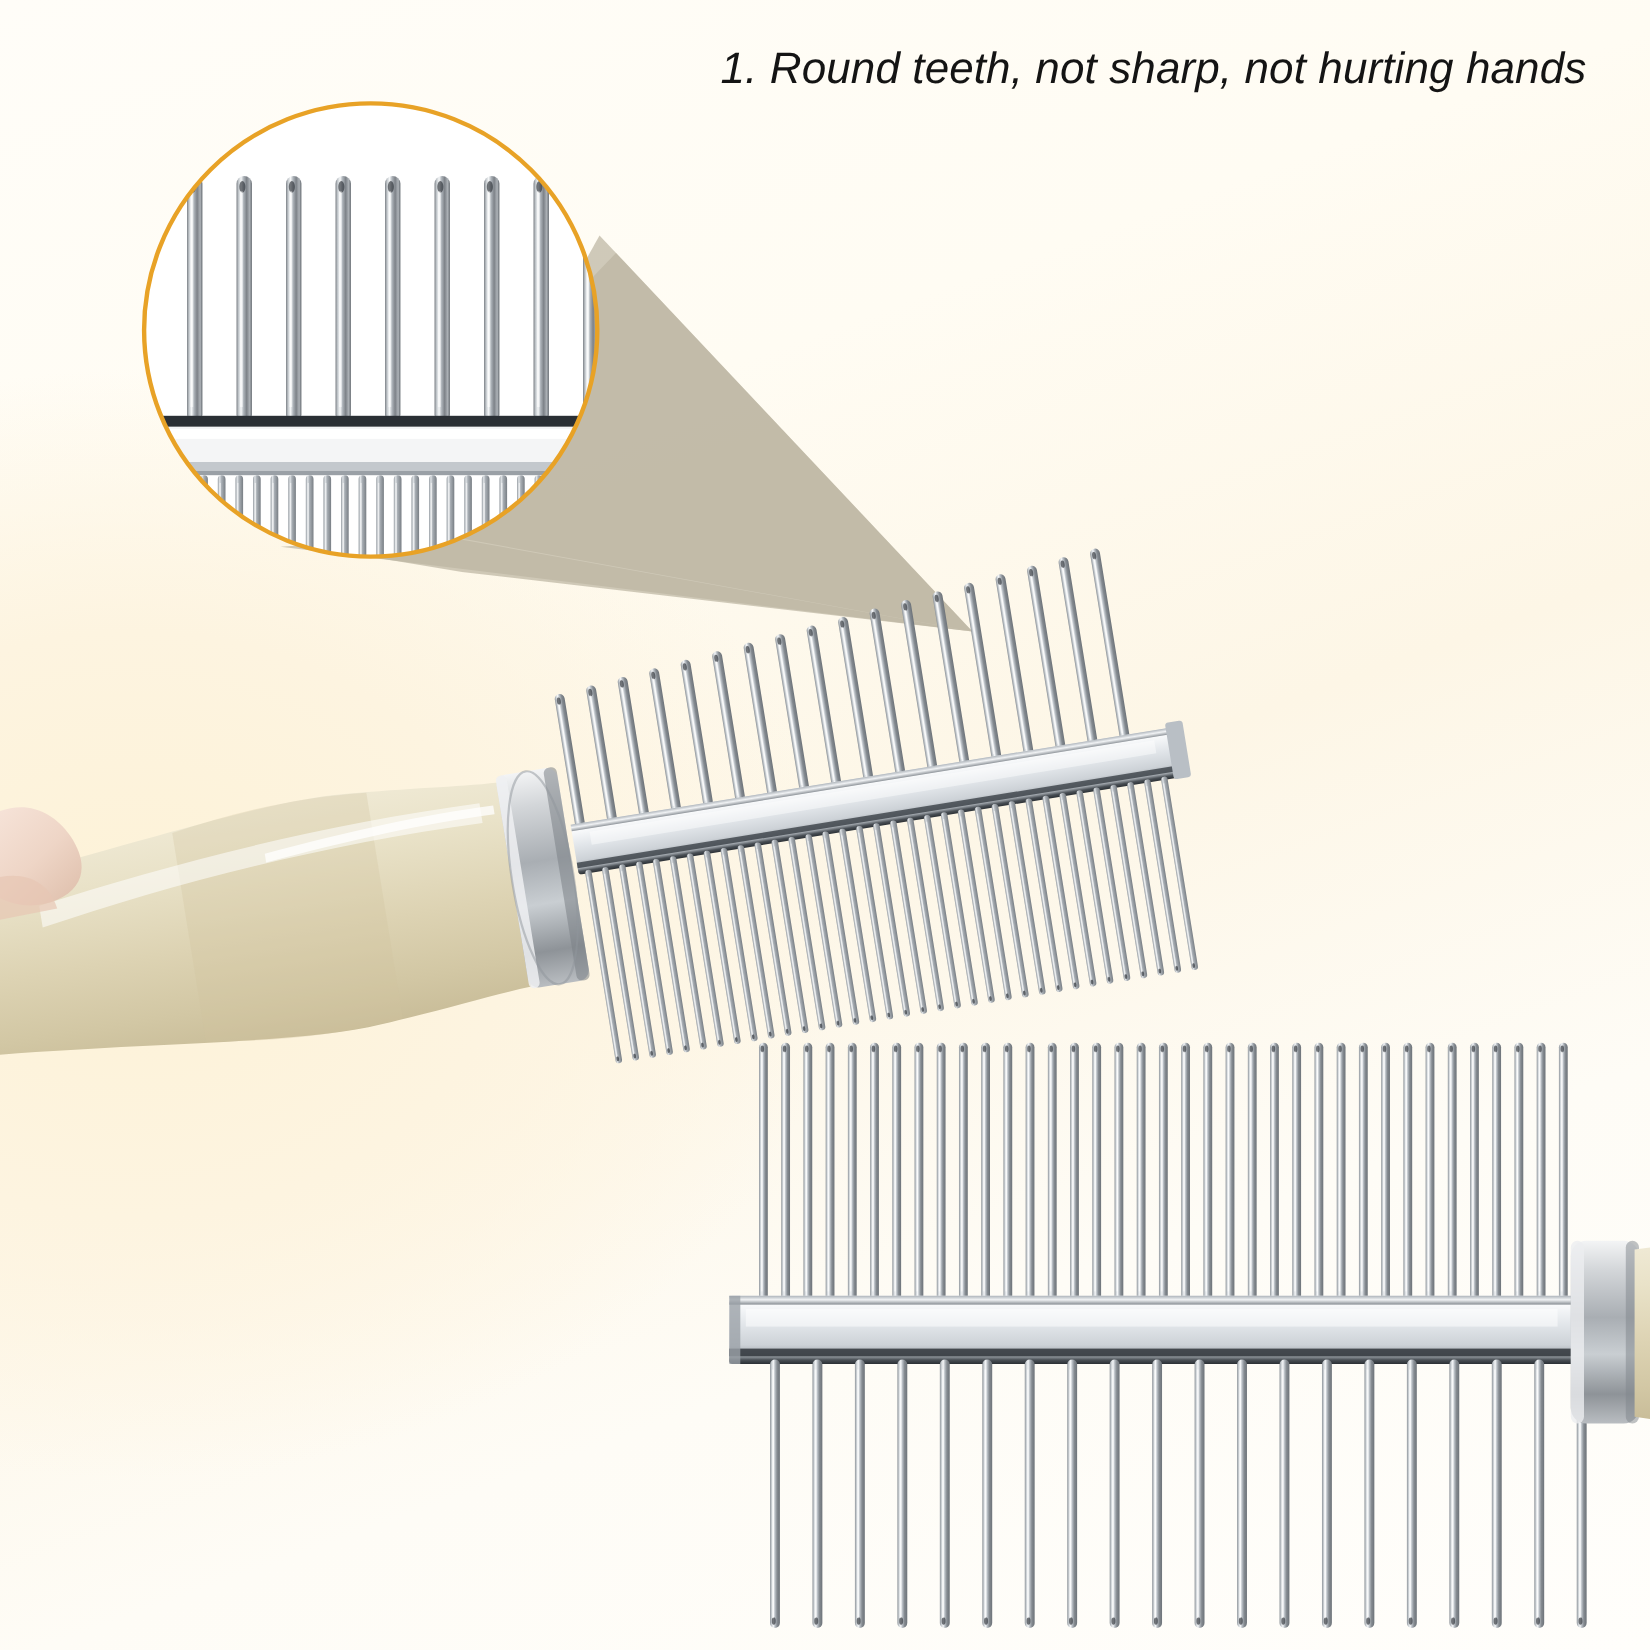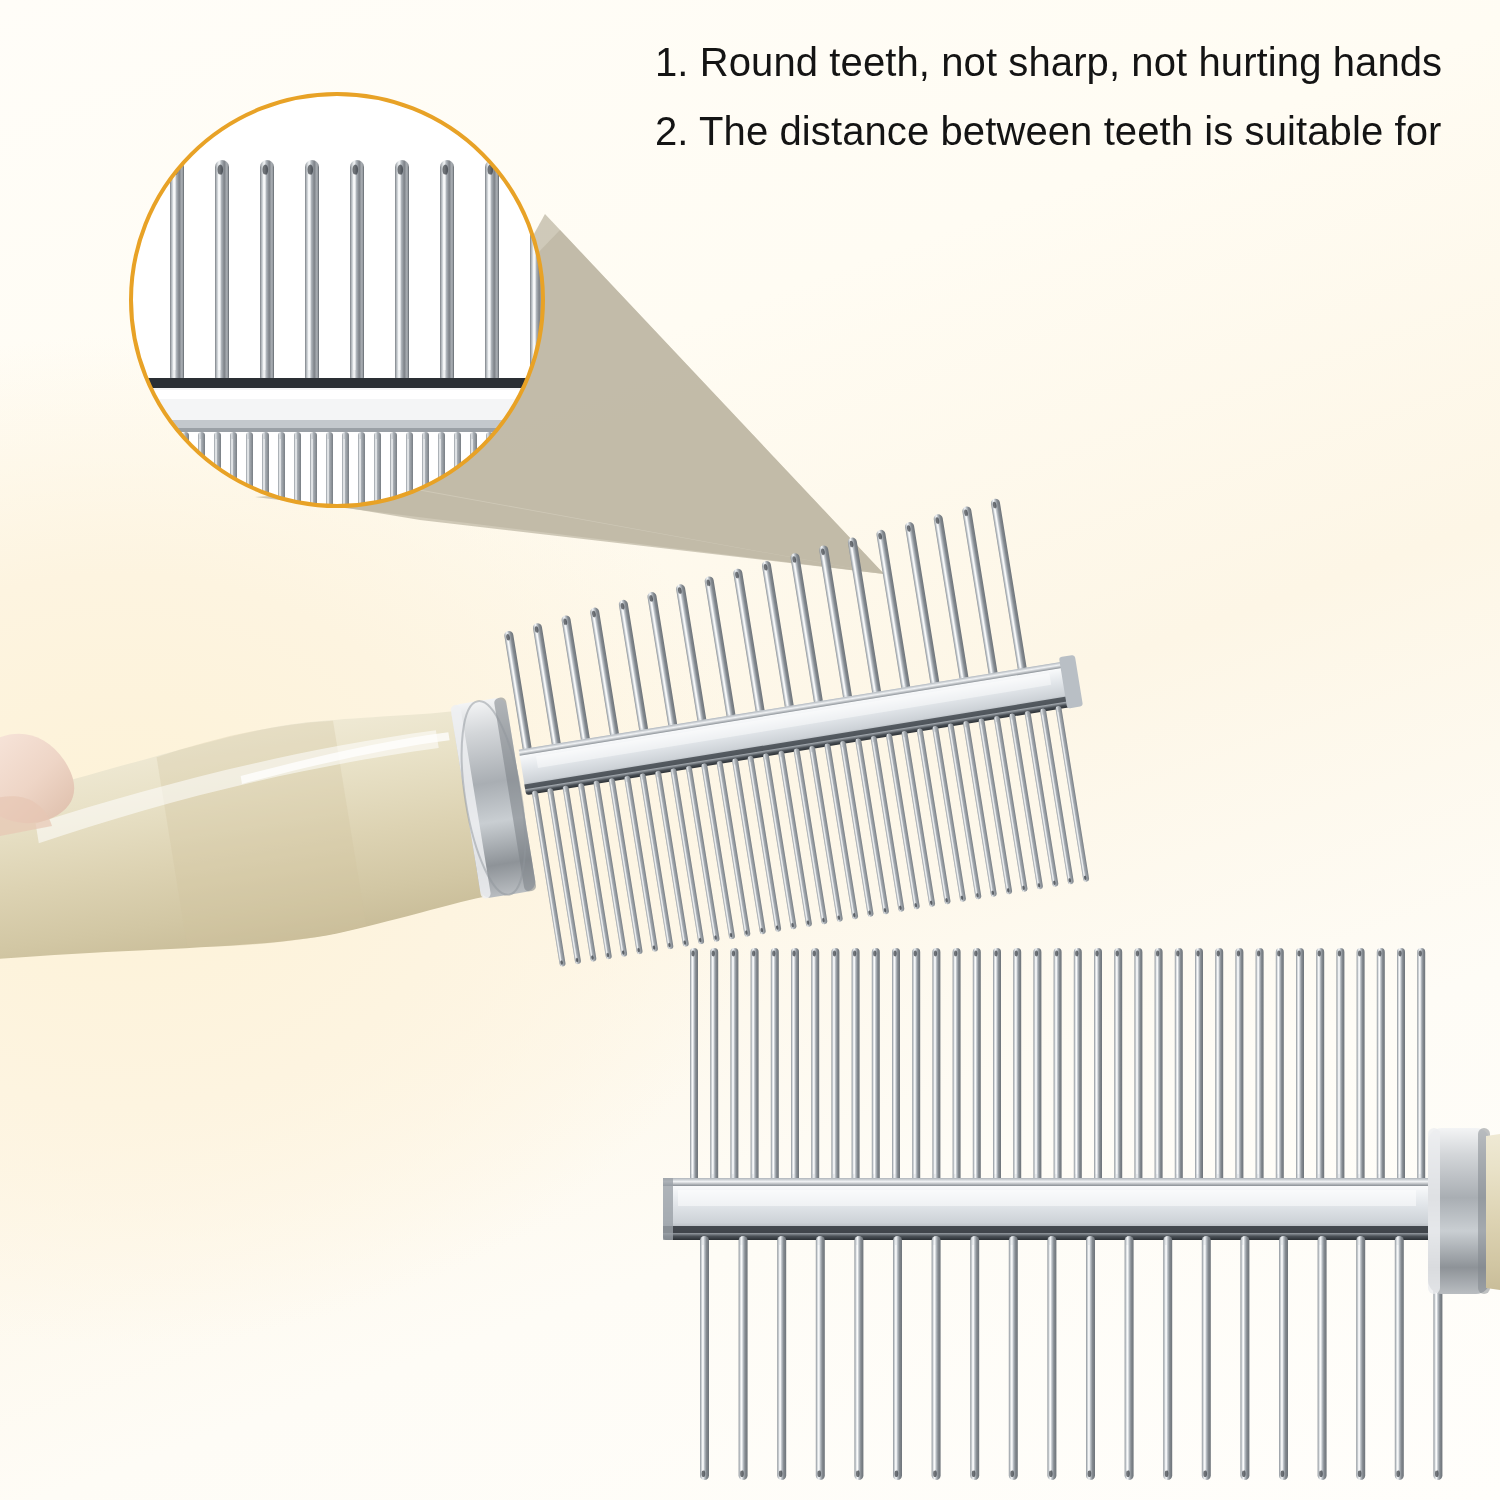--- a/index.html
+++ b/index.html
@@ -33,20 +33,21 @@
     width: 830px;
     color: #141414;
     font-size: 40px;
     line-height: 1.72;
     letter-spacing: 0.1px;
     font-family: "Liberation Sans", sans-serif;
   }
   .callout-line {
     display: block;
     white-space: nowrap;
+    font-style: italic;
   }
 </style>
 </head>
 <body>
 
 <div id="stage">
 
   <div id="bg-gradient"></div>
 
   <svg id="scene" viewBox="0 0 1500 1500" width="1500" height="1500">
@@ -946,16 +947,15 @@
               <rect x="551.54" y="439" width="1.26" height="82" fill="#ffffff" opacity="0.55"></rect>
             </g>
           </g>
       </g>
       <circle cx="337" cy="300" r="206" fill="none" stroke="#e8a226" stroke-width="4"></circle>
     </g>
   </svg>
 
   <div class="callout-text">
     <span class="callout-line">1. Round teeth, not sharp, not hurting hands</span>
-    <span class="callout-line">2. The distance between teeth is suitable for</span>
   </div>
 
 </div>
 
 </body></html>

